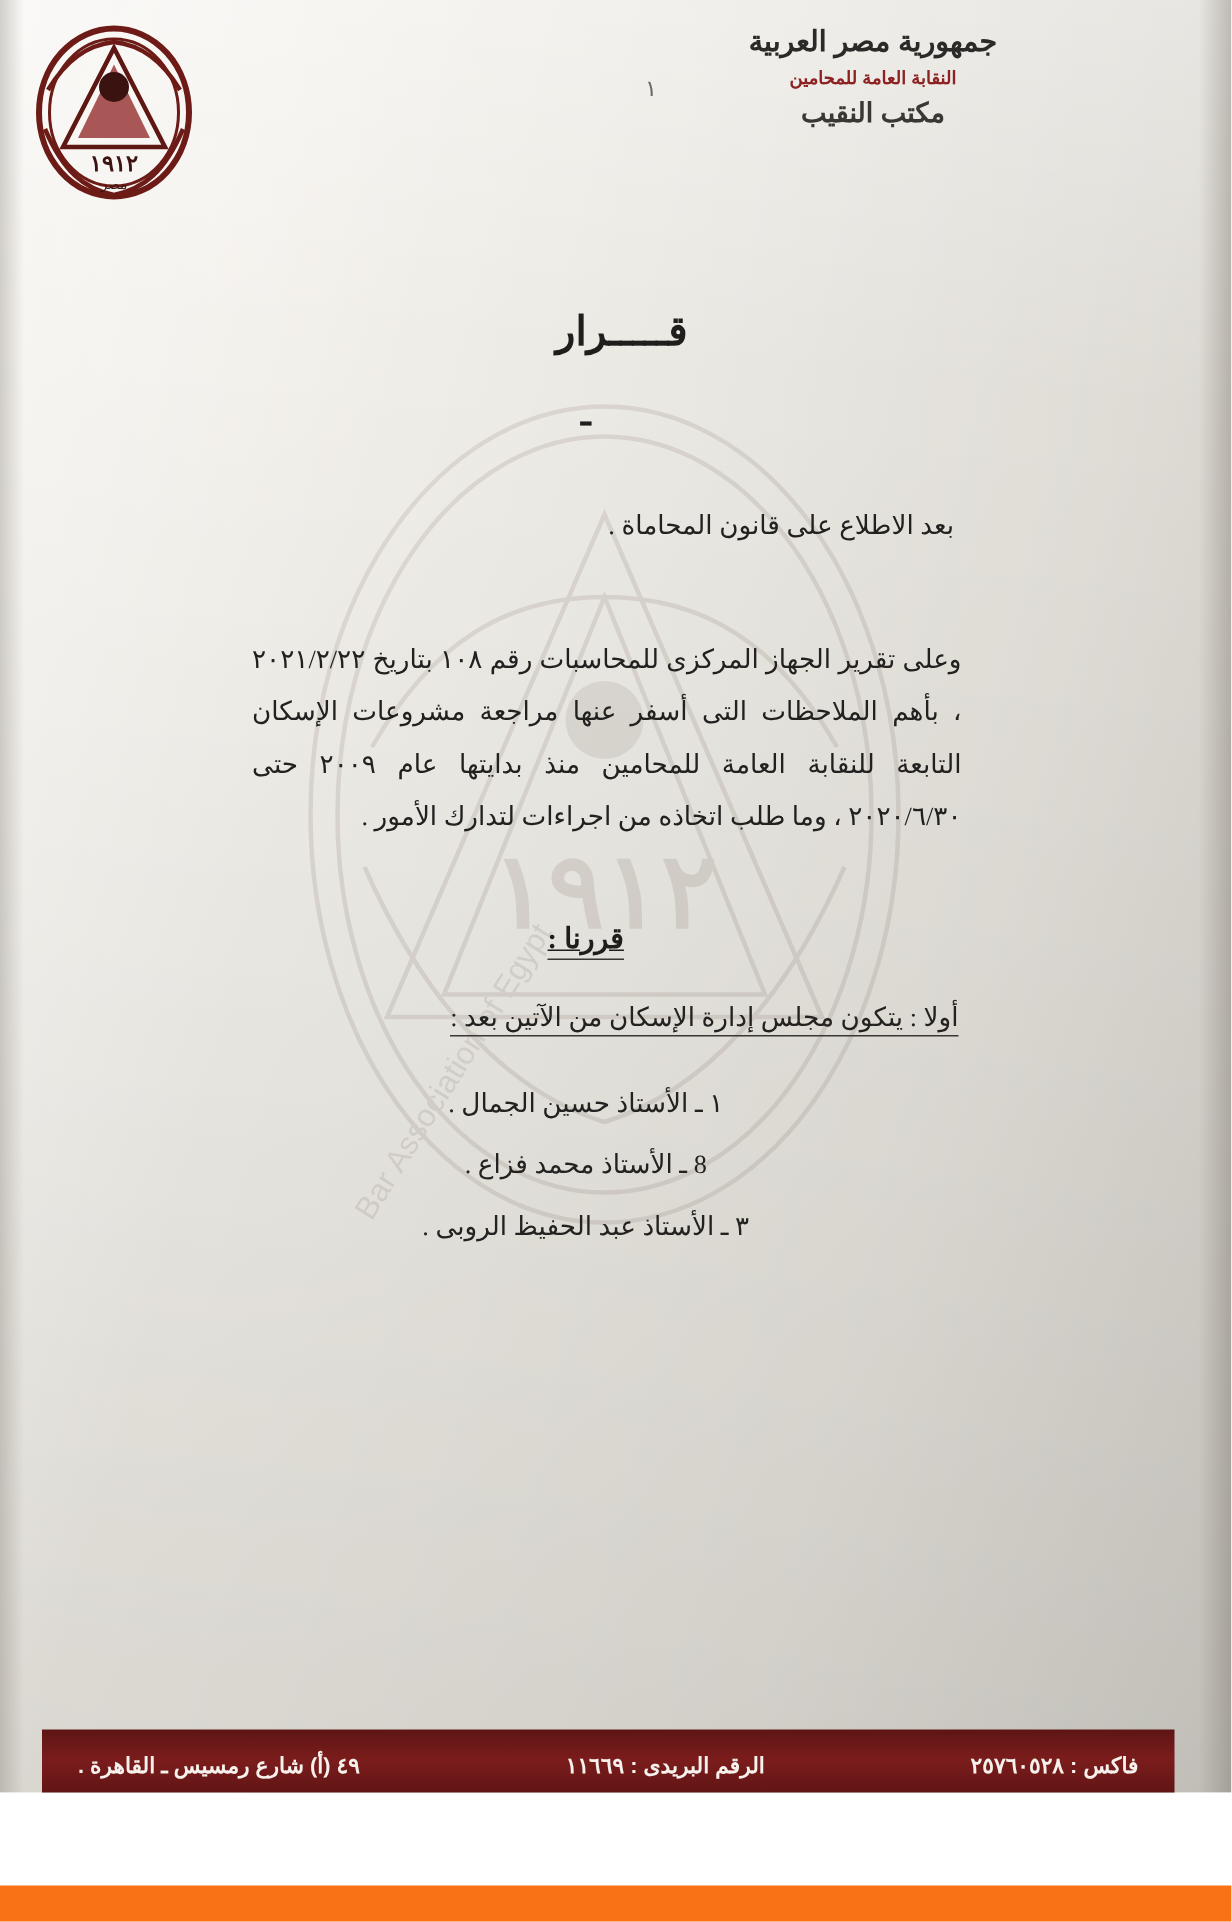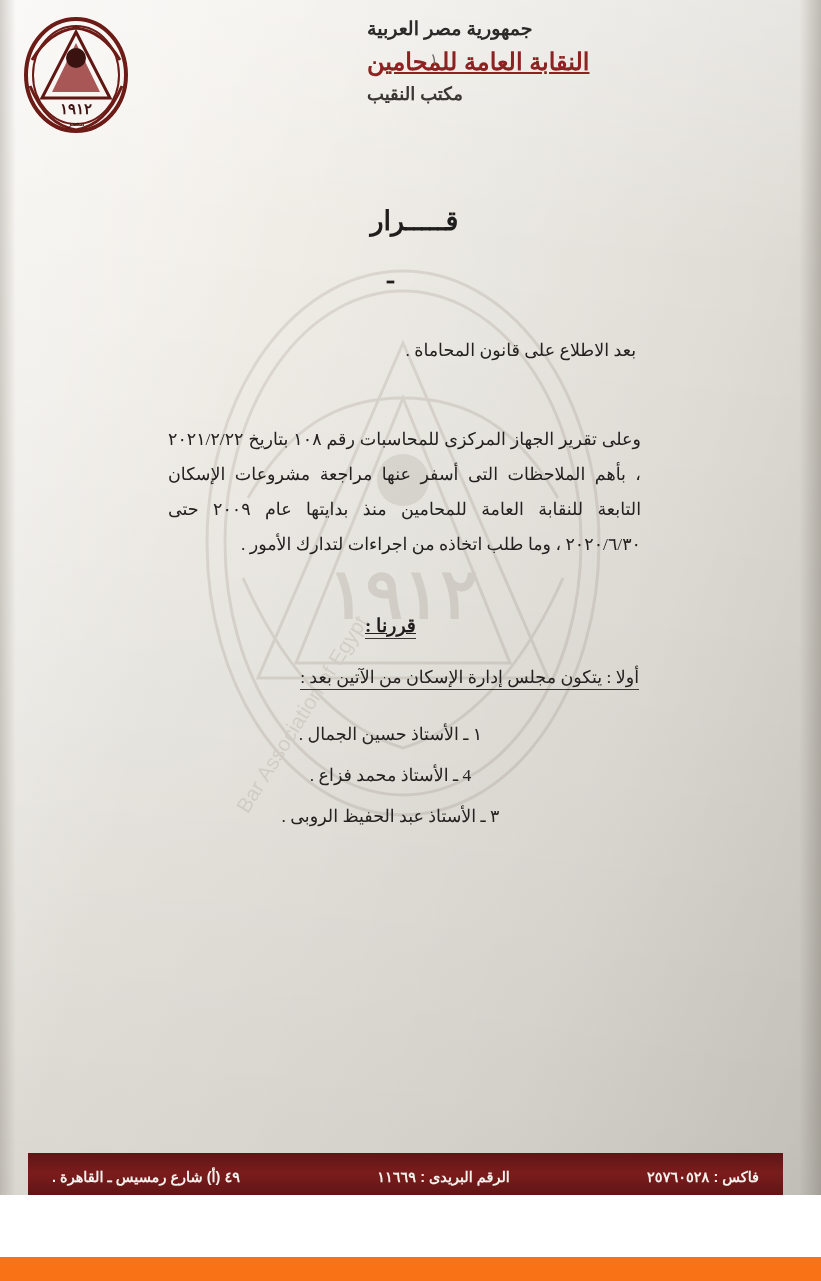--- a/index.html
+++ b/index.html
@@ -59,38 +59,37 @@
     pointer-events: none;
   }
   .watermark svg { width: 100%; height: 100%; display: block; }
 
   
   .letterhead {
     position: absolute;
     top: 14px;
     right: 24px;
     width: 430px;
-    text-align: left;
+    text-align: center;
     direction: rtl;
     line-height: 1.55;
   }
   .lh-line1 {
     font-family: "Liberation Sans", sans-serif;
     font-weight: bold;
     font-size: 19px;
     color: #2c2a28;
     letter-spacing: 0.3px;
   }
   .lh-line2 {
     font-family: "Liberation Sans", sans-serif;
     font-weight: bold;
-    font-size: 24px;
+    font-size: 12px;
     color: #8d2222;
     letter-spacing: 0.2px;
-    text-decoration: underline;
   }
   .lh-line3 {
     font-family: "Liberation Sans", sans-serif;
     font-weight: bold;
     font-size: 18px;
     color: #3a3734;
   }
 
   .crest {
     position: absolute;
@@ -304,21 +303,21 @@
       <span>قررنا :</span>
     </div>
 
 
     <div class="heading-first">
       <span>أولا : يتكون مجلس إدارة الإسكان من الآتين بعد :</span>
     </div>
 
     <ul class="member-list">
       <li>١ ـ الأستاذ حسين الجمال .</li>
-      <li>4 ـ الأستاذ محمد فزاع .</li>
+      <li>8 ـ الأستاذ محمد فزاع .</li>
       <li>٣ ـ الأستاذ عبد الحفيظ الروبى .</li>
     </ul>
   </div>
 
   <div class="footer-bar">
     <div>٤٩ (أ) شارع رمسيس ـ القاهرة .</div>
     <div>الرقم البريدى : ١١٦٦٩</div>
     <div>فاكس : ٢٥٧٦٠٥٢٨</div>
   </div>
 </div>

